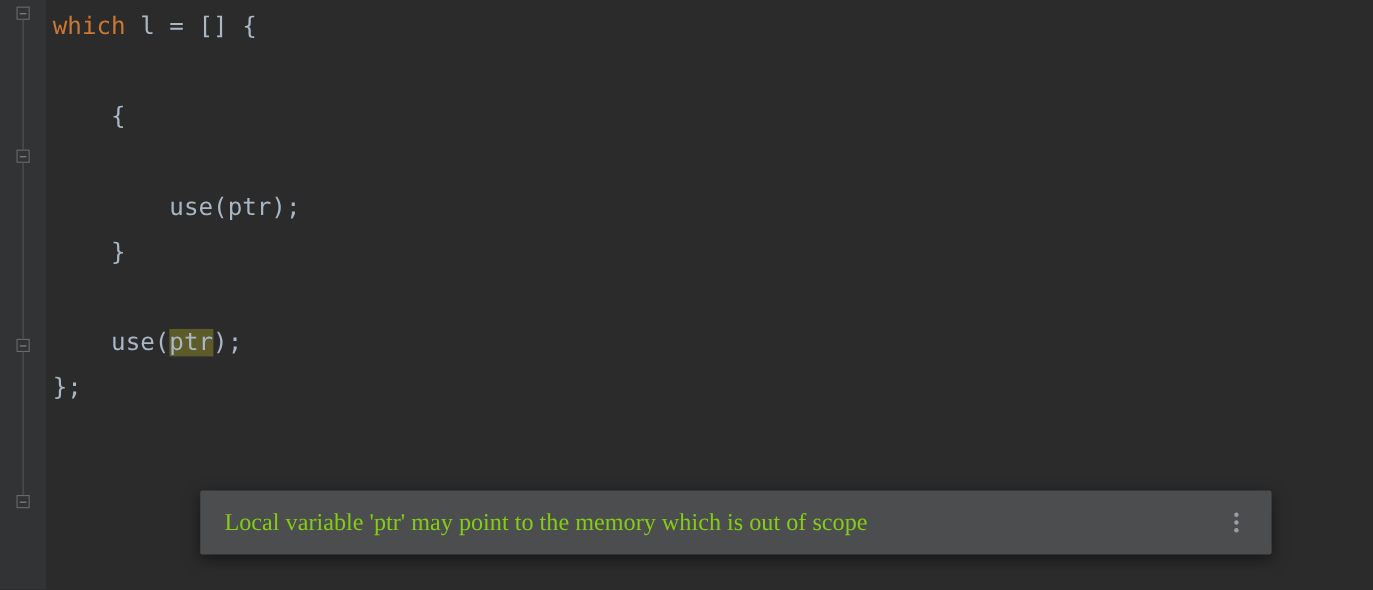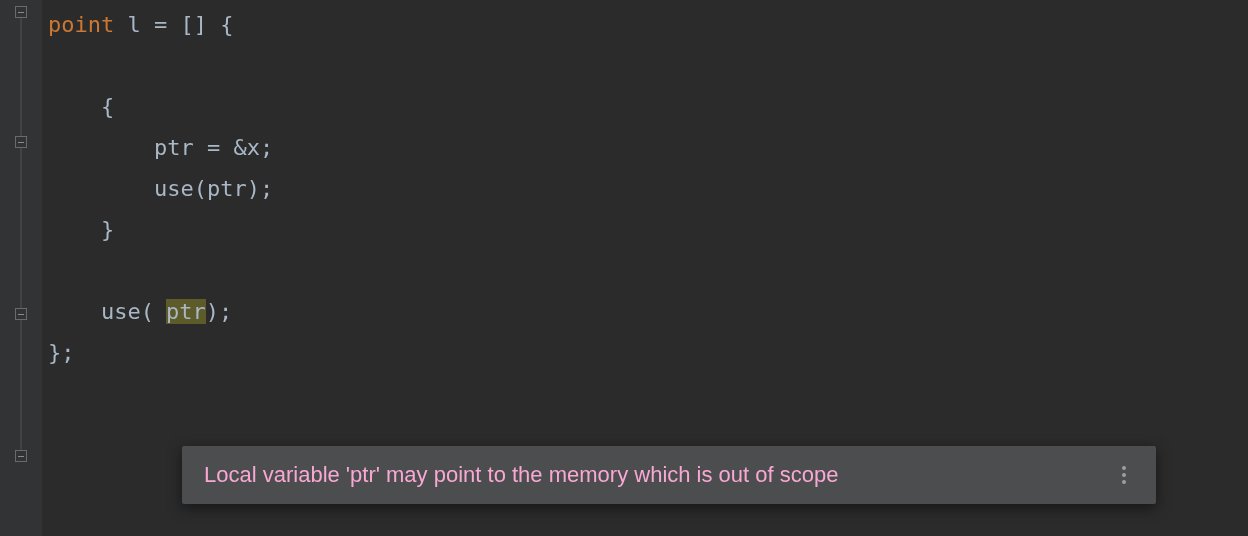--- a/index.html
+++ b/index.html
@@ -61,28 +61,28 @@
 
   .line {
     height: 41px;
     white-space: pre;
     padding-left: 6px;
     color: #a9b7c6;
     line-height: 41px;
   }
 
   .kw   { color: #cc7832; }
-  .hl   { background: rgba(187,181,41,0.35); margin-left: 12px; }
+  .hl   { background: rgba(187,181,41,0.35); }
 
   
   .tooltip {
     position: absolute;
     background: #4b4d4f;
-    color: #f9a8d4;
-    font-family: Liberation Sans, sans-serif;
+    color: #84cc16;
+    font-family: Liberation Serif, serif;
     font-size: 22px;
     border-radius: 2px;
     box-shadow: 0 4px 14px rgba(0,0,0,.5);
     display: flex;
     align-items: center;
     padding: 14px 22px;
     gap: 38px;
     min-height: 30px;
   }
   .tooltip .msg {
@@ -114,29 +114,29 @@
     <div class="line-marker" style="top:18px; height:118px;"></div>
     <div class="fold" style="top:136px;"></div>
     <div class="line-marker" style="top:148px; height:160px;"></div>
     <div class="fold" style="top:308px;"></div>
     <div class="line-marker" style="top:320px; height:130px;"></div>
     <div class="fold" style="top:450px;"></div>
   </div>
 
   <div class="code-area">
 
-    <div class="line"><span class="kw">point</span><span> l = [] {</span></div>
+    <div class="line"><span class="kw">which</span><span> l = [] {</span></div>
 
 
     <div class="line"><span></span></div>
 
     <div class="line"><span>    </span><span>{</span></div>
 
 
-    <div class="line"><span>        </span><span>ptr = &amp;x;</span></div>
+    <div class="line"><span>        </span></div>
 
     <div class="line"><span>        </span><span>use(ptr);</span></div>
 
     <div class="line"><span>    </span><span>}</span></div>
 
     <div class="line"><span></span></div>
 
     <div class="line"><span>    use(</span><span class="hl">ptr</span><span>);</span></div>
 
     <div class="line"><span>};</span></div>

